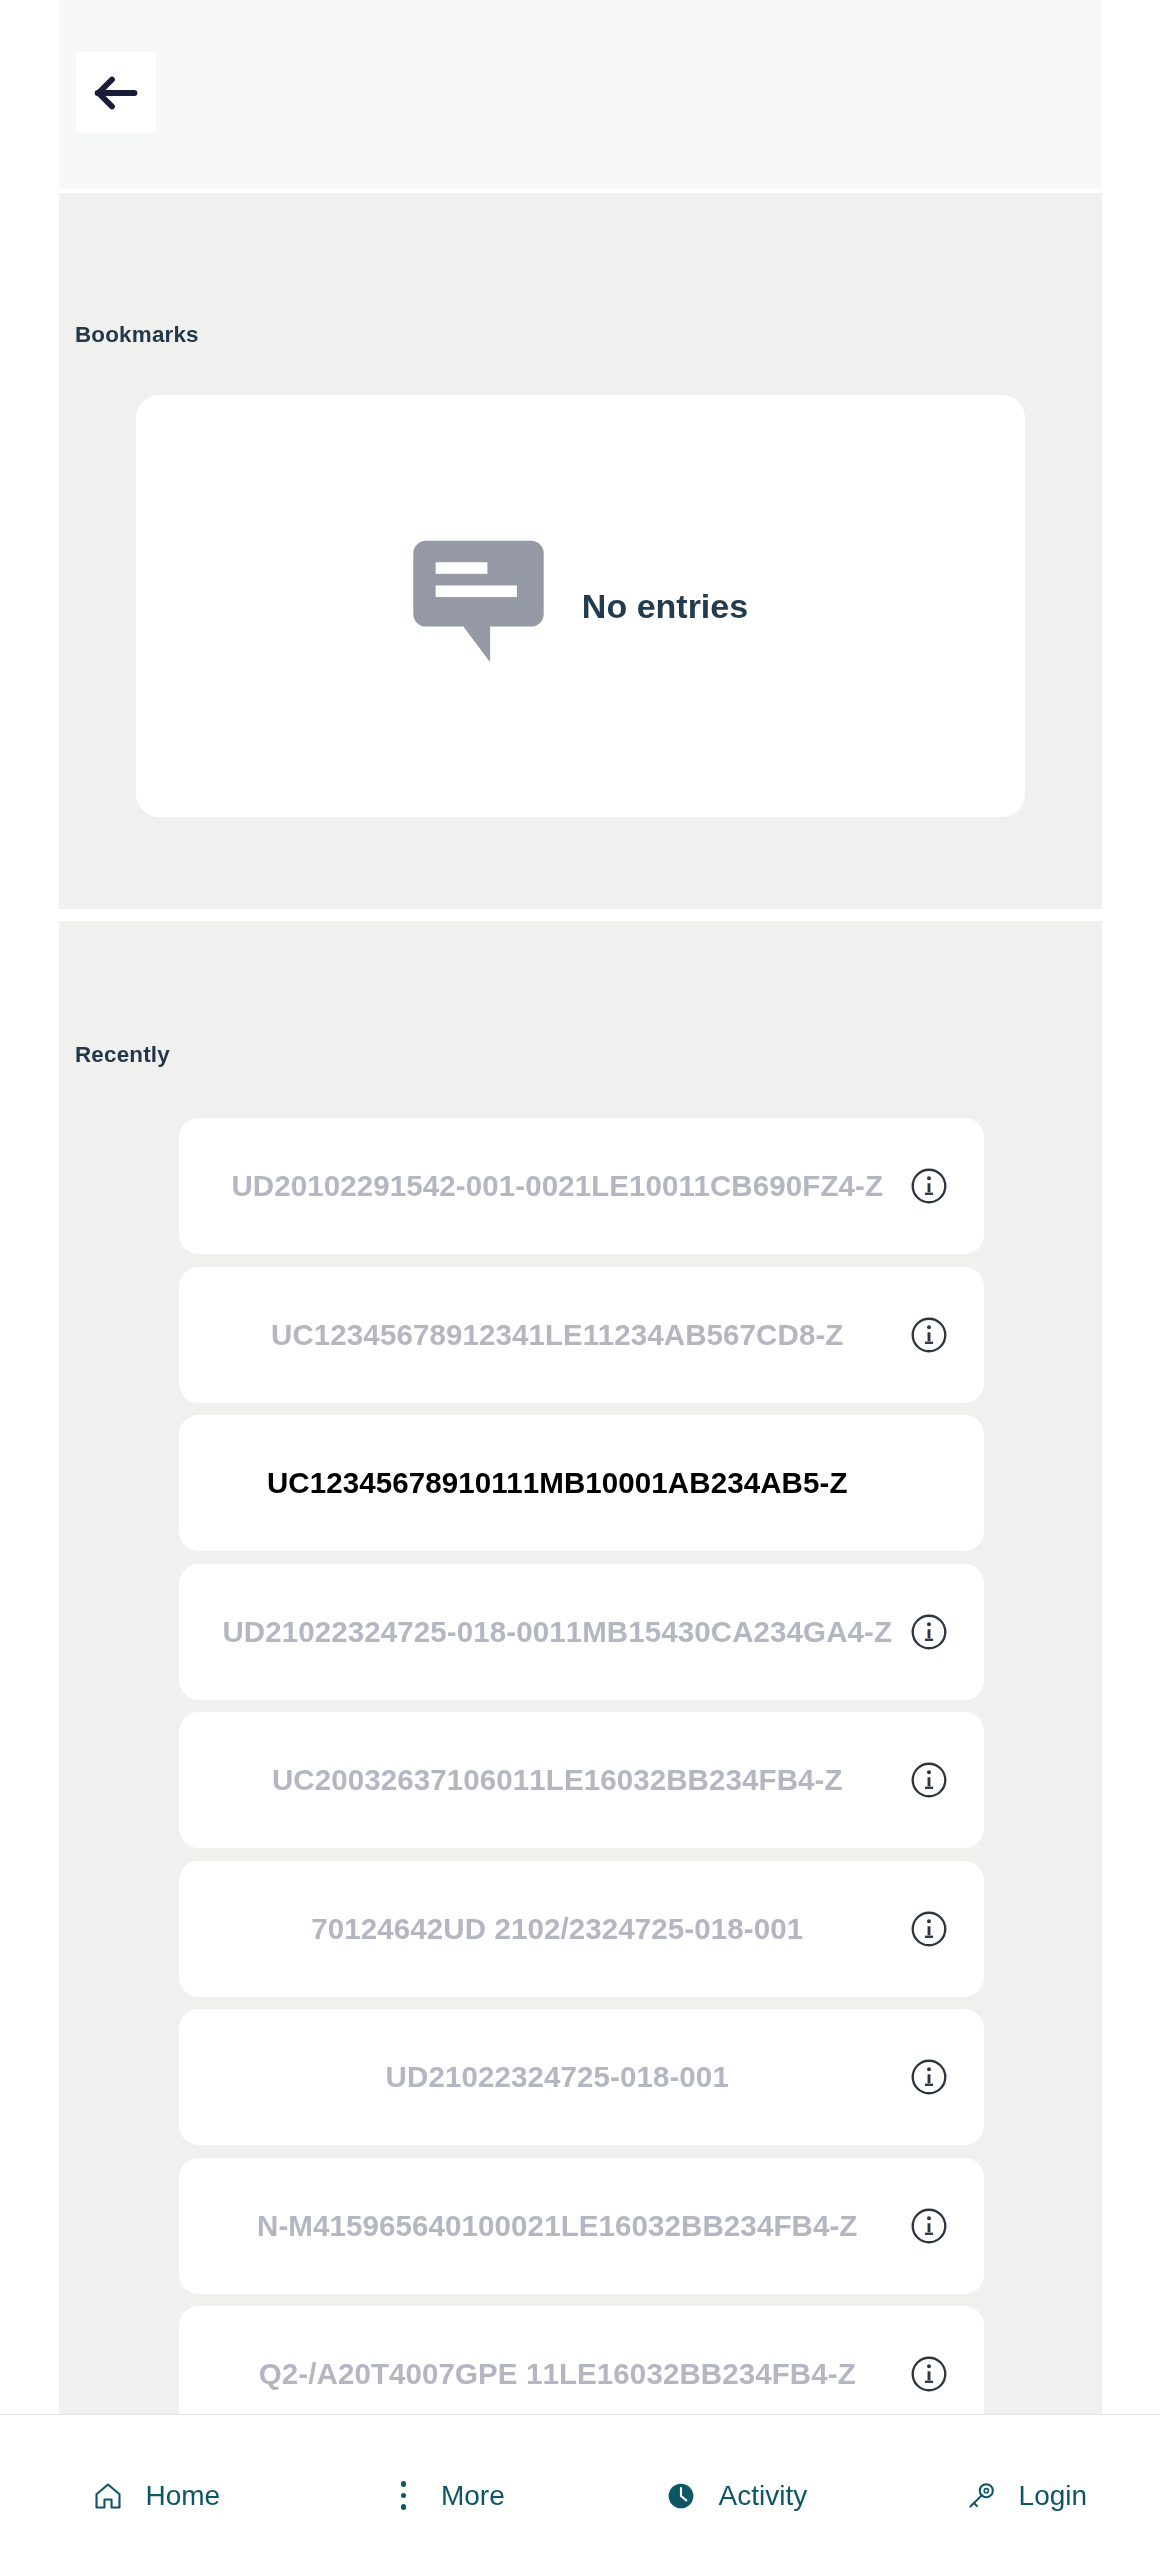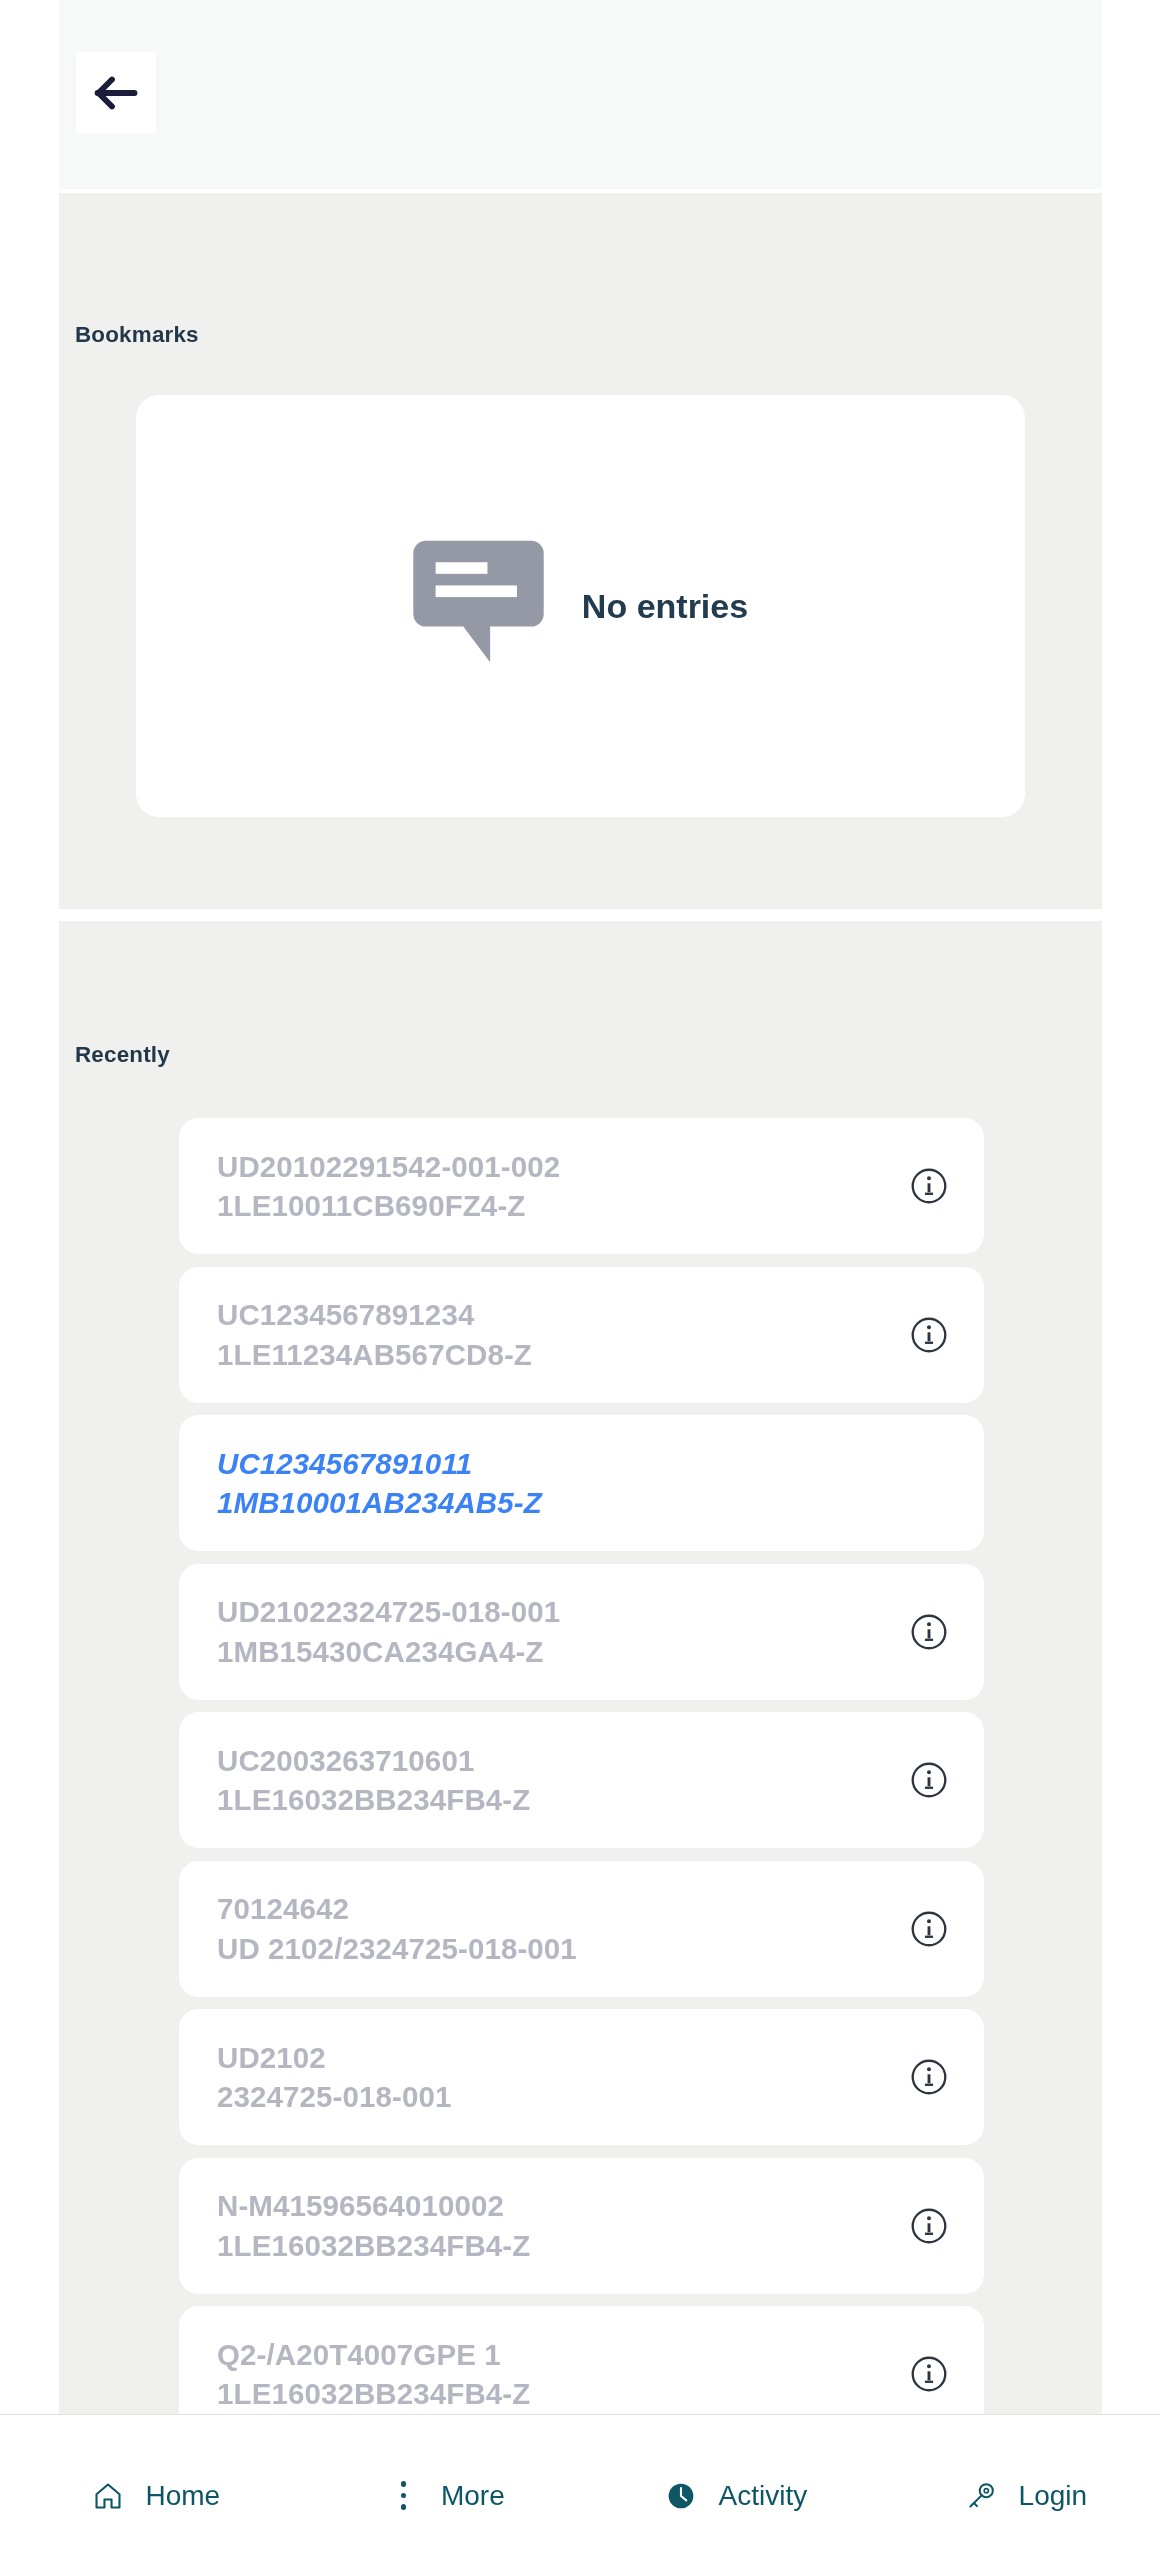--- a/index.html
+++ b/index.html
@@ -60,26 +60,26 @@
   }
   .rec-item {
     position:relative;
     width:805px; height:136px;
     background:#ffffff; border-radius:19.7px;
     margin-bottom:12.5px;
     display:flex; align-items:center;
     padding:0 36px 0 38px;
     cursor:pointer;
   }
-  .rec-lines { flex:1; display:flex; flex-direction:column; justify-content:center; }
+  .rec-lines { flex:1; display:flex; flex-direction:row; justify-content:center; }
   .rec-line {
     font-size:29.5px; font-weight:bold; color:#b4b7c2;
     line-height:1.33; letter-spacing:0.1px; white-space:nowrap;
   }
-  .rec-item.active .rec-line { color:#3b82f6;font-style:italic; }
+  .rec-item.active .rec-line { color:#000000; }
   .info-icon { width:38px; height:38px; flex:0 0 38px; margin-left:12.5px; cursor:pointer; }
   .info-icon.hidden { visibility:hidden; }
 
   
   .bottom-nav {
     position:absolute; left:0; bottom:0; width:1160px; height:162px;
     background:#ffffff; border-top:1.8px solid #e2e2e2;
     display:flex; align-items:center;
   }
   .nav-item {

